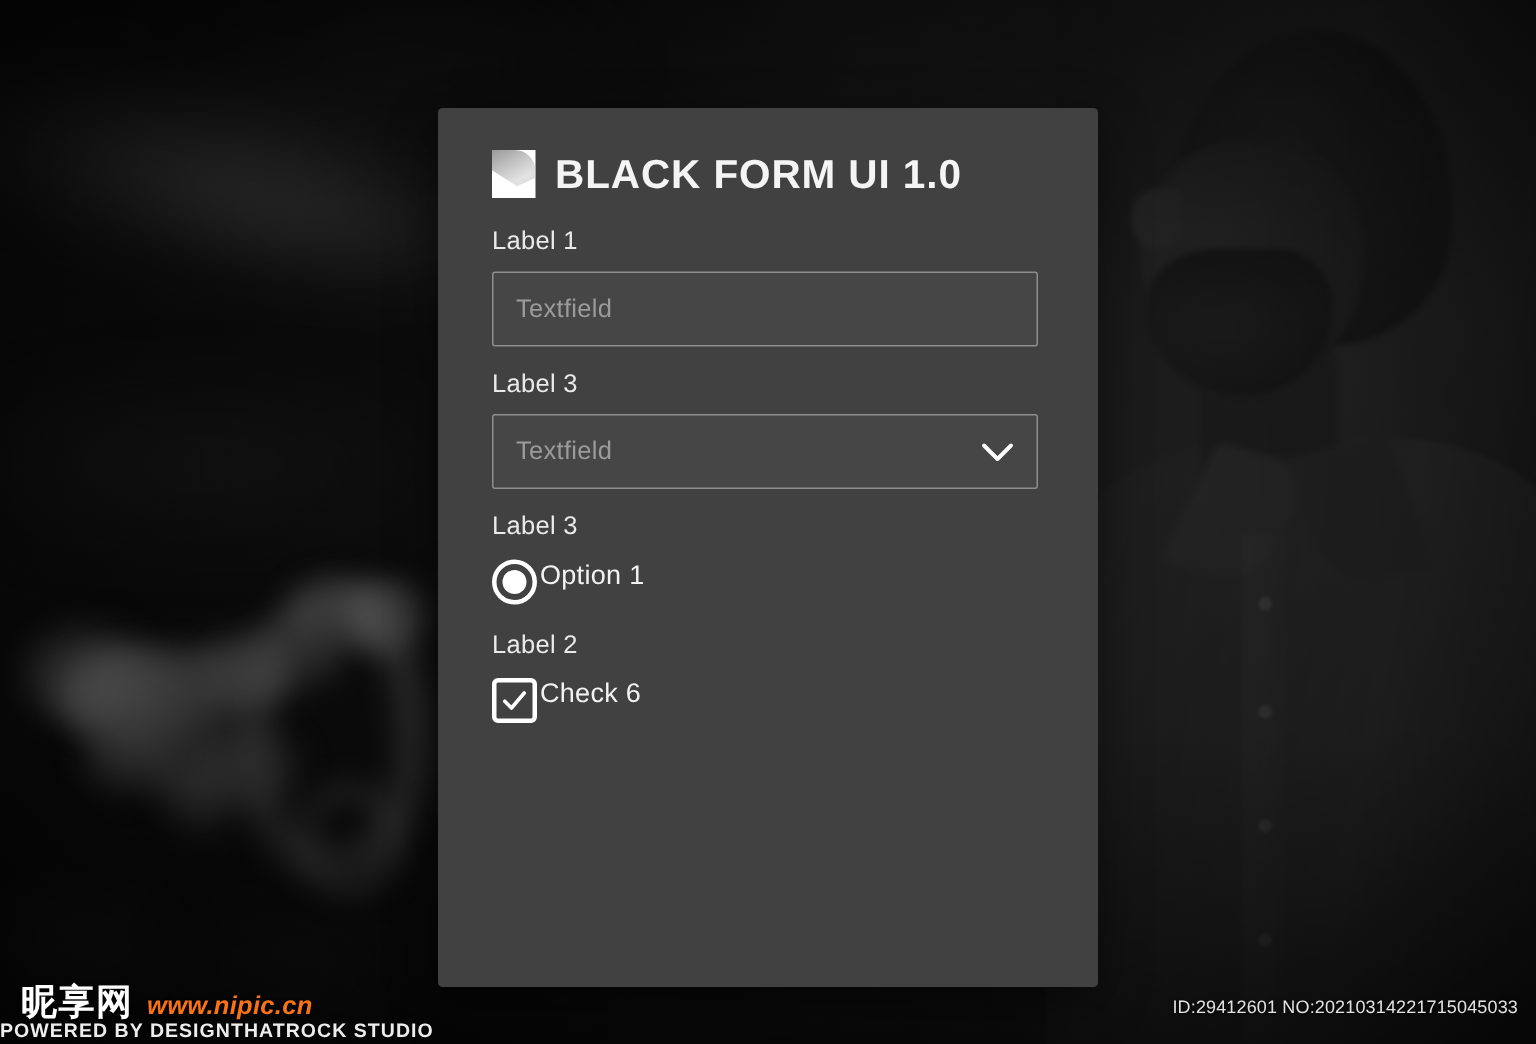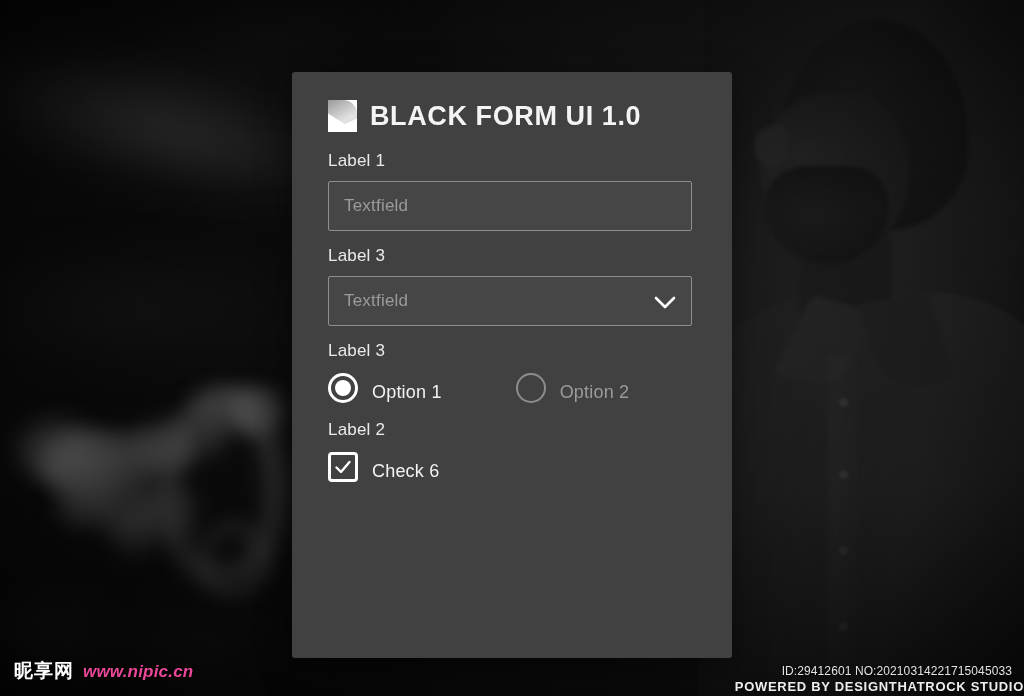--- a/index.html
+++ b/index.html
@@ -323,22 +323,22 @@
   }
 
   .opt-row {
     display: flex;
     align-items: center;
     margin-top: 4px;
     height: 34px;
   }
   .opt {
     display: flex;
-    align-items: flex-end;
-    gap: 14px;
+    align-items: flex-start;
+    gap: 2px;
     cursor: pointer;
   }
   .opt.second { margin-left: 74px; }
 
   .radio {
     width: 30px; height: 30px;
     border-radius: 50%;
     flex: 0 0 30px;
     position: relative;
   }
@@ -398,39 +398,39 @@
     left: 14px;
     bottom: 12px;
     display: flex;
     align-items: baseline;
     gap: 9px;
     z-index: 6;
   }
   .wm-cn {
     color: #ffffff;
     font-family: Liberation Sans, sans-serif;
-    font-size: 19px;
+    font-size: 24px;
     font-weight: 700;
     letter-spacing: 1px;
     text-shadow: 0 1px 3px rgba(0,0,0,0.8);
   }
   .wm-url {
-    color: #ec4899;
+    color: #f97316;
     font-size: 17px;
     font-weight: 700;
     font-style: italic;
     letter-spacing: 0.2px;
     text-shadow: 0 1px 3px rgba(0,0,0,0.8);
   }
 
   .powered {
     position: absolute;
     left: 0; right: 0;
     bottom: 2px;
-    text-align: right;
+    text-align: left;
     color: #ededed;
     font-size: 13px;
     font-weight: 700;
     letter-spacing: 0.7px;
     z-index: 6;
   }
 
   .idtag {
     position: absolute;
     right: 12px;
@@ -521,24 +521,20 @@
       </span>
     </div>
 
     
     <div class="field-label">Label 3</div>
     <div class="opt-row">
       <label class="opt">
         <span class="radio on"></span>
         <span class="opt-text bright">Option 1</span>
       </label>
-      <label class="opt second">
-        <span class="radio off"></span>
-        <span class="opt-text dim">Option 2</span>
-      </label>
     </div>
 
     
     <div class="field-label">Label 2</div>
     <div class="opt-row">
       <label class="opt">
         <span class="checkbox on">
           <span class="tick">
             <svg viewBox="0 0 18 18" width="18" height="18" aria-hidden="true">
               <polyline points="2.5,9.5 7,14 15.5,4" fill="none" stroke="#ffffff" stroke-width="2.4" stroke-linecap="round" stroke-linejoin="round"></polyline>

